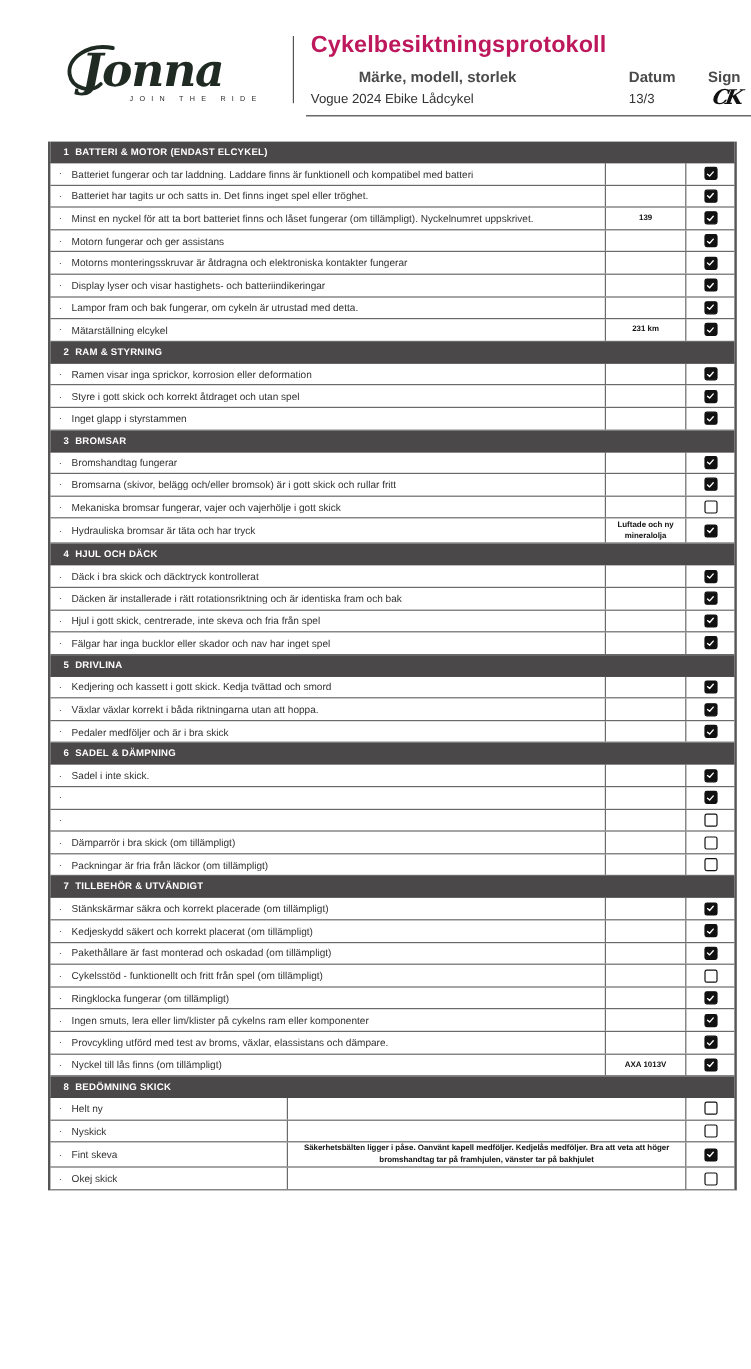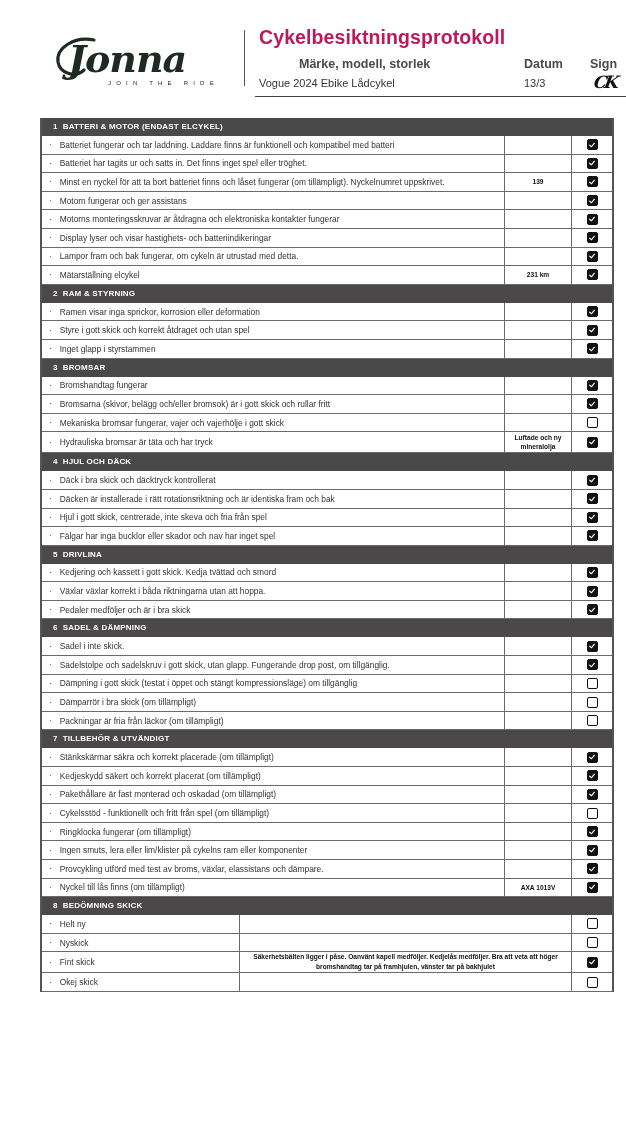--- a/index.html
+++ b/index.html
@@ -396,35 +396,33 @@
         <div class="chk on">
           <svg viewBox="0 0 10 10">
             <path d="M2 5.2 L4.2 7.2 L8 2.8" fill="none" stroke="#fff" stroke-width="1.4" stroke-linecap="round" stroke-linejoin="round"></path>
           </svg>
         </div>
       </div>
     </div>
     <div class="row">
       <div class="c-text">
         <span class="dot">·</span>
-        <span>Sadelstolpe och sadelskruv i gott skick, utan glapp. Fungerande drop post, om tillgänglig.</span>
-      </div>
-      <div class="c-note"></div>
-      <div class="c-chk">
-        <div class="chk on">
-          <svg viewBox="0 0 10 10">
-            <path d="M2 5.2 L4.2 7.2 L8 2.8" fill="none" stroke="#fff" stroke-width="1.4" stroke-linecap="round" stroke-linejoin="round"></path>
-          </svg>
-        </div>
-      </div>
-    </div>
-    <div class="row">
-      <div class="c-text">
-        <span class="dot">·</span>
-        <span>Dämpning i gott skick (testat i öppet och stängt kompressionsläge) om tillgänglig</span>
+      </div>
+      <div class="c-note"></div>
+      <div class="c-chk">
+        <div class="chk on">
+          <svg viewBox="0 0 10 10">
+            <path d="M2 5.2 L4.2 7.2 L8 2.8" fill="none" stroke="#fff" stroke-width="1.4" stroke-linecap="round" stroke-linejoin="round"></path>
+          </svg>
+        </div>
+      </div>
+    </div>
+    <div class="row">
+      <div class="c-text">
+        <span class="dot">·</span>
       </div>
       <div class="c-note"></div>
       <div class="c-chk">
         <div class="chk"></div>
       </div>
     </div>
     <div class="row">
       <div class="c-text">
         <span class="dot">·</span>
         <span>Dämparrör i bra skick (om tillämpligt)</span>
@@ -576,21 +574,21 @@
         <span>Nyskick</span>
       </div>
       <div class="c-comment"></div>
       <div class="c-chk">
         <div class="chk"></div>
       </div>
     </div>
     <div class="row cond tall">
       <div class="c-text">
         <span class="dot">·</span>
-        <span>Fint skick</span>
+        <span>Fint skeva</span>
       </div>
       <div class="c-comment">Säkerhetsbälten ligger i påse. Oanvänt kapell medföljer. Kedjelås medföljer. Bra att veta att höger bromshandtag tar på framhjulen, vänster tar på bakhjulet</div>
       <div class="c-chk">
         <div class="chk on">
           <svg viewBox="0 0 10 10">
             <path d="M2 5.2 L4.2 7.2 L8 2.8" fill="none" stroke="#fff" stroke-width="1.4" stroke-linecap="round" stroke-linejoin="round"></path>
           </svg>
         </div>
       </div>
     </div>

